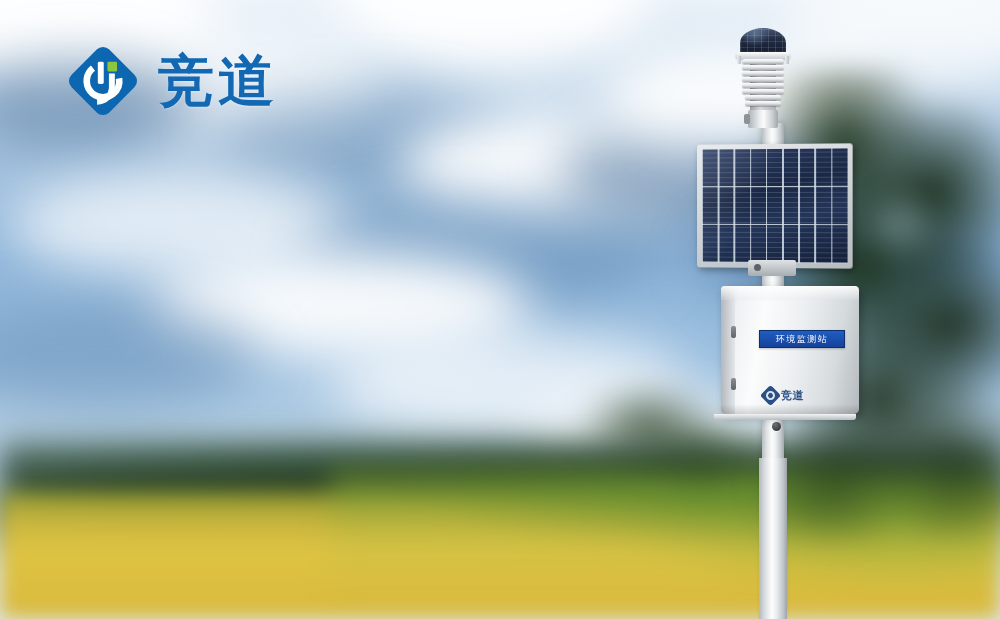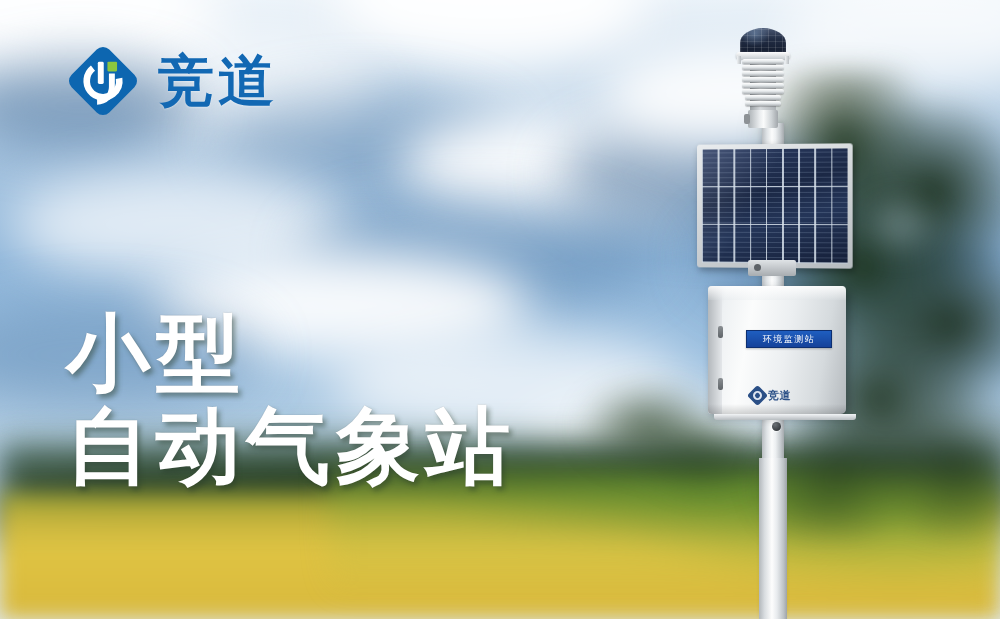--- a/index.html
+++ b/index.html
@@ -171,21 +171,21 @@
     position:absolute; left:58px; top:232px; width:48px; height:16px;
     background:linear-gradient(180deg,#dfe3e6,#a7acb0); border-radius:2px;
   }
   .solar-bolt{
     position:absolute; left:64px; top:236px; width:7px; height:7px; border-radius:50%;
     background:#5d6267;
   }
 
   
   .box{
-    position:absolute; left:18px; top:258px; width:138px; height:128px;
+    position:absolute; left:31px; top:258px; width:138px; height:128px;
     background:linear-gradient(100deg,#c7ccd0 0%, #eef1f3 12%, #fbfcfc 30%, #eceff1 55%, #d5dadd 80%, #b4b9bd 100%);
     border-radius:4px 5px 5px 4px;
     box-shadow:3px 4px 9px rgba(0,0,0,.30);
   }
   .box-top{
     position:absolute; left:0; right:0; top:0; height:14px;
     background:linear-gradient(180deg,rgba(255,255,255,.85),rgba(220,226,230,.2));
     border-radius:4px 4px 0 0;
   }
   .box-left-edge{
@@ -358,19 +358,15 @@
         <rect x="14" y="14" width="72" height="72" rx="12" ry="12" transform="rotate(45 50 50)" fill="#0d66b0"></rect>
         <path d="M50 28 A22 22 0 1 0 50 72 A22 22 0 0 0 50 28 Z" fill="none" stroke="#ffffff" stroke-width="9" stroke-dasharray="92 50" transform="rotate(-38 50 50)"></path>
         <rect x="43" y="24" width="8" height="30" rx="2" fill="#ffffff"></rect>
         <path d="M58 40 L58 58 A16 16 0 0 1 42 74 L42 82 A24 24 0 0 0 66 58 L66 40 Z" fill="#ffffff"></path>
         <rect x="56" y="24" width="13" height="13" rx="1.5" fill="#8cc63f"></rect>
       </svg>
     </div>
     <div class="brand-text">竞道</div>
   </div>
 
-  <div class="headline">
-    <div class="hl-line hl-1">小型</div>
-    <div class="hl-line hl-2">自动气象站</div>
-  </div>
 
 
 </div>
 
 </body></html>

